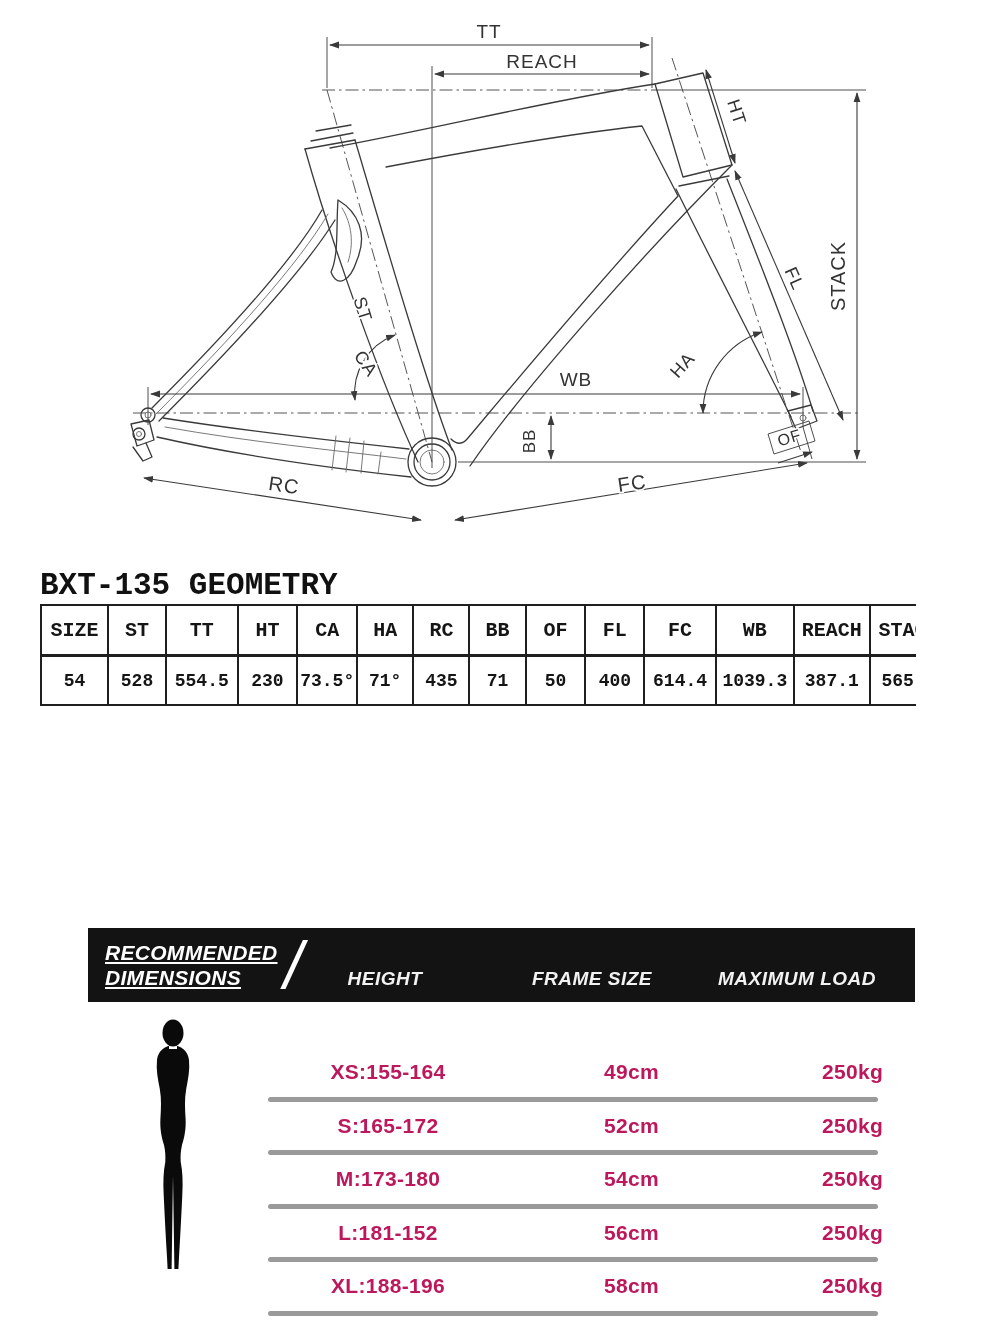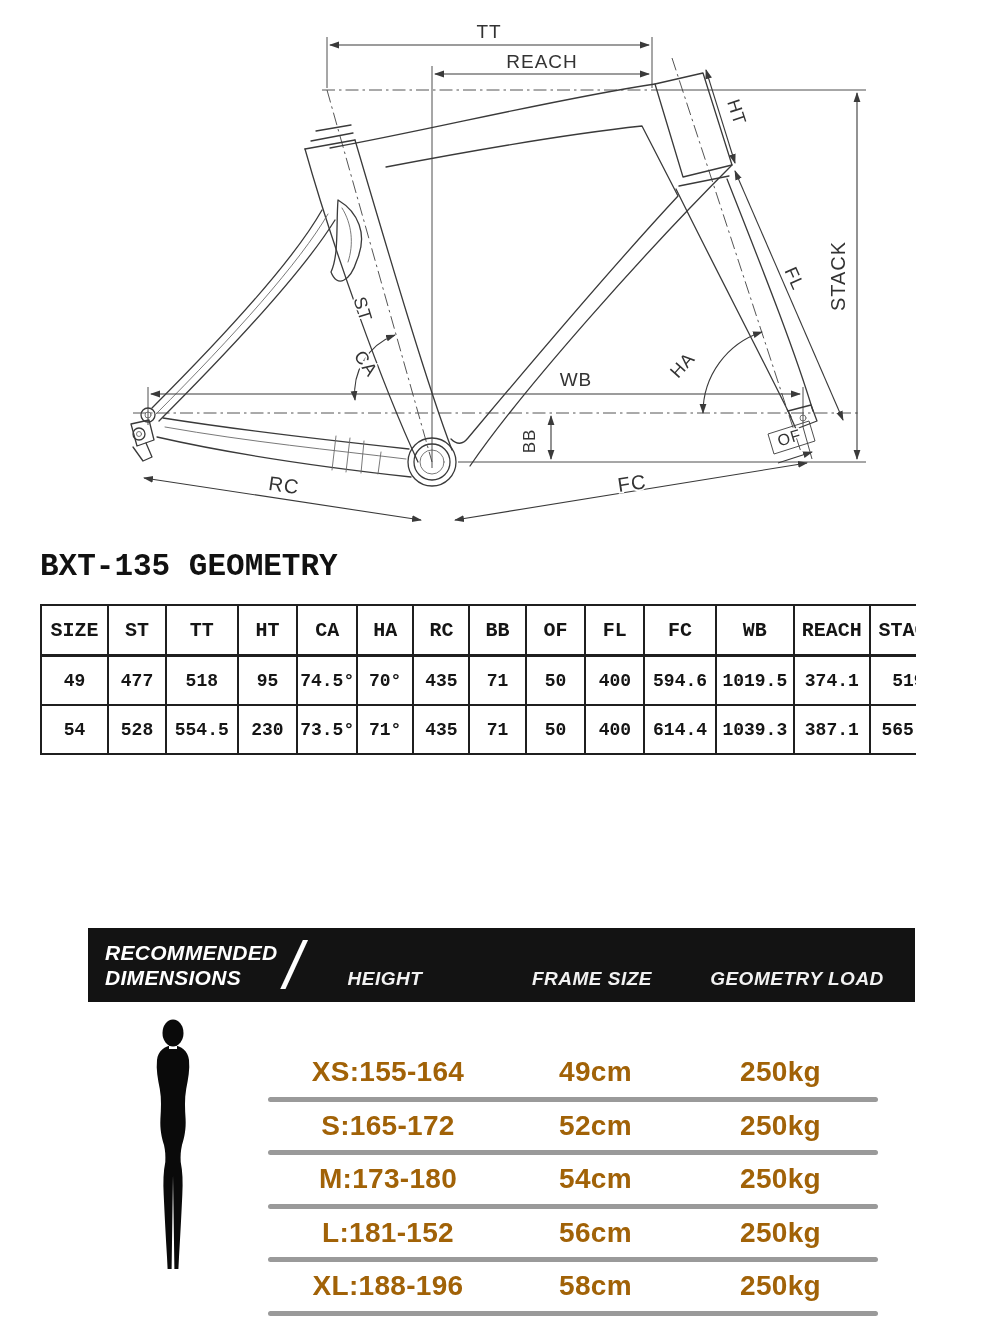--- a/index.html
+++ b/index.html
@@ -11,53 +11,53 @@
   #diagram .frame path, #diagram .frame circle { fill:none; stroke:#3a3a3a; stroke-width:1.3;
       stroke-linejoin:round; stroke-linecap:round; }
   #diagram .thin { stroke-width:0.9 !important; stroke:#6a6a6a !important; }
   #diagram .cons { fill:none; stroke:#555; stroke-width:1; stroke-dasharray:13 4 2.5 4; }
   #diagram .dim  { fill:none; stroke:#3a3a3a; stroke-width:1.1; }
   #diagram .ext  { fill:none; stroke:#3a3a3a; stroke-width:0.9; }
   #diagram text { font-family:"Liberation Sans", sans-serif; fill:#333;
       paint-order:stroke; stroke:#fff; stroke-width:3.5px; letter-spacing:1px; }
 
   
-  #title { position:absolute; left:40px; top:549px; margin:0;
+  #title { position:absolute; left:40px; top:568px; margin:0;
       font-family:"Liberation Mono", monospace; font-weight:700; font-size:31px;
       letter-spacing:0px; color:#111; }
 
   
   #geo-table { position:absolute; left:40px; top:604px; width:908px;
       border-collapse:collapse; table-layout:fixed;
       font-family:"Liberation Mono", monospace; font-weight:700; color:#151515;
       text-align:center;padding-left:12px; }
   #geo-table th, #geo-table td { border:2px solid #1f1f1f; padding:0; overflow:hidden; }
   #geo-table th { height:48px; font-size:20px; border-bottom-width:3px; }
   #geo-table td { height:47px; font-size:18px; }
 
   
   #rec-bar { position:absolute; left:88px; top:928px; width:827px; height:74px;
       background:var(--bar-bg,#131313); }
   .rb-title { position:absolute; left:17px; top:12px; color:var(--bar-text,#fff);
-      font-style:italic; font-weight:800; font-size:21px; line-height:1.2; letter-spacing:0.3px; }
+      font-style:italic; font-weight:800; font-size:21px; line-height:1.2; letter-spacing:0.3px;text-decoration:underline; }
   .rb-slash { position:absolute; left:196px; top:0px; color:var(--bar-text,#fff);
       font-style:italic; font-weight:300; font-size:66px; line-height:74px; }
   .rb-col { position:absolute; top:50%; transform:translate(-50%,-50%); white-space:nowrap;
       color:#f2f2f2; font-style:italic; font-weight:700; font-size:19px; letter-spacing:0.5px;margin-top:14px; }
   .rb-height { left:297px; } .rb-size { left:504px; } .rb-load { left:709px; }
 
   
   #silhouette { position:absolute; left:136px; top:1019px; width:74px; height:256px; }
 
   
   #rec-rows { position:absolute; left:268px; top:1048px; width:610px; }
   .srow { position:relative; height:53.5px; }
   .srow-grid { position:absolute; left:0; right:0; top:0; bottom:5px; display:grid;
       grid-template-columns:240px 175px 195px; align-items:center; justify-items:center;
-      font-weight:700; font-size:28px; color:#a16207; letter-spacing:0.3px; }
+      font-weight:700; font-size:21px; color:#be185d; letter-spacing:0.3px;gap:36px; }
   .srow-divider { position:absolute; left:0; bottom:0; width:100%; height:5px;
       background:var(--divider,#9a9a9a); border-radius:3px; }
 </style>
 </head>
 <body>
 
 <div class="page">
 
   <svg id="diagram" viewBox="0 0 990 545">
     <defs>
@@ -192,36 +192,20 @@
           <th>OF</th>
           <th>FL</th>
           <th>FC</th>
           <th>WB</th>
           <th>REACH</th>
           <th>STACK</th>
         </tr>
     </thead>
     <tbody>
         <tr>
-          <td>49</td>
-          <td>477</td>
-          <td>518</td>
-          <td>95</td>
-          <td>74.5°</td>
-          <td>70°</td>
-          <td>435</td>
-          <td>71</td>
-          <td>50</td>
-          <td>400</td>
-          <td>594.6</td>
-          <td>1019.5</td>
-          <td>374.1</td>
-          <td>519</td>
-        </tr>
-        <tr>
           <td>54</td>
           <td>528</td>
           <td>554.5</td>
           <td>230</td>
           <td>73.5°</td>
           <td>71°</td>
           <td>435</td>
           <td>71</td>
           <td>50</td>
           <td>400</td>
@@ -234,21 +218,21 @@
   </table>
 
   <div id="rec-bar">
     <div class="rb-title">
       <div>RECOMMENDED</div>
       <div>DIMENSIONS</div>
     </div>
     <div class="rb-slash">/</div>
     <div class="rb-col rb-height">HEIGHT</div>
     <div class="rb-col rb-size">FRAME SIZE</div>
-    <div class="rb-col rb-load">GEOMETRY LOAD</div>
+    <div class="rb-col rb-load">MAXIMUM LOAD</div>
   </div>
 
   <svg id="silhouette" viewBox="0 0 74 256">
     <ellipse cx="37" cy="14" rx="10.5" ry="13.5" fill="#0a0a0a"></ellipse>
     <path fill="#0a0a0a" fill-rule="evenodd" d="
       M33,22 L41,22 L41,30 L33,30 Z
       M37,26 C28.5,27 22,32 21,41 C20,50.5 21.8,60 23.8,70 C25.6,80 25,90 24.4,100
       C23.9,110 25.5,118 28,126 C29.3,131.5 29.6,137 29.3,143
       C27.4,152 27,163 27.7,176 C28.6,196 29.8,218 31,238 L31.6,250
       L42.4,250 L43,238 C44.2,218 45.4,196 46.3,176 C47,163 46.6,152 44.7,143

